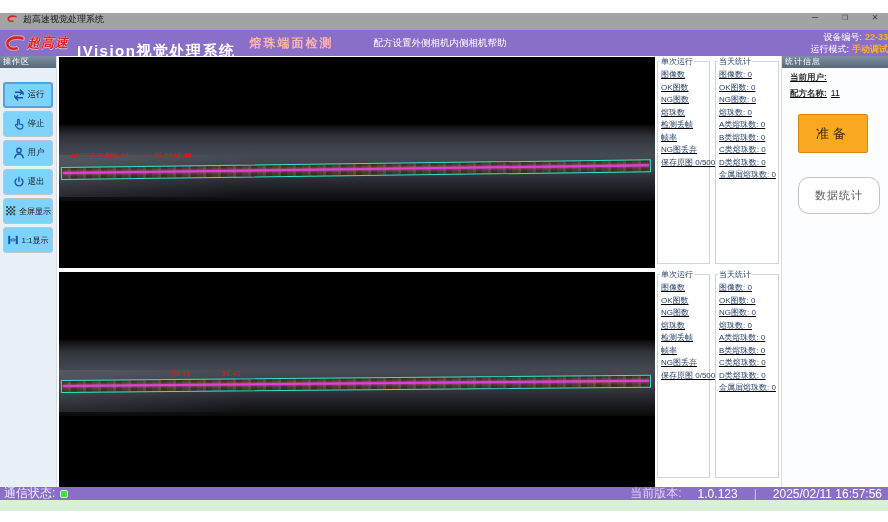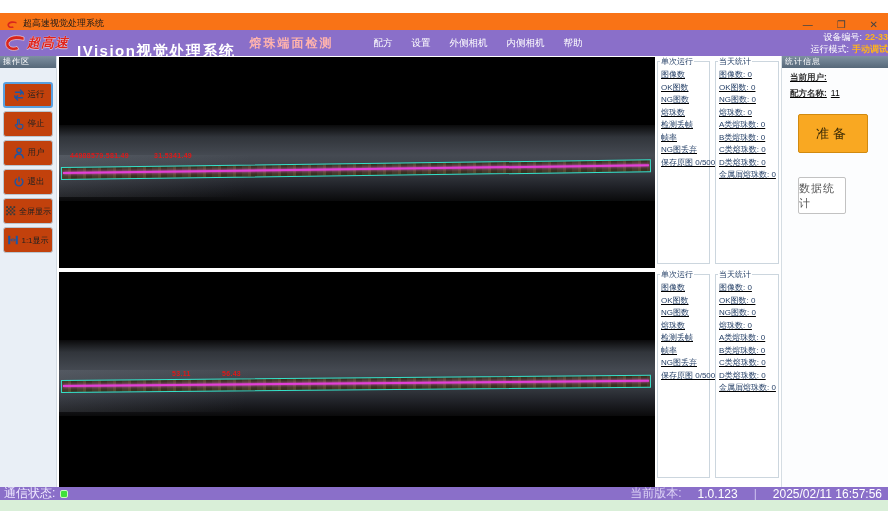--- a/index.html
+++ b/index.html
@@ -1,47 +1,47 @@
 <!DOCTYPE html>
 <html><head>
 <meta charset="utf-8">
 <style>
   html,body{margin:0;padding:0;background:#fff;}
   *{box-sizing:border-box;}
   .screen{position:relative;width:888px;height:522px;background:#ffffff;overflow:hidden;
           font-family:"Liberation Sans",sans-serif;-webkit-font-smoothing:antialiased;}
 
   
-  .titlebar{position:absolute;left:0;top:13px;width:100%;height:17px;display:flex;align-items:flex-end;background:#f97316;}
+  .titlebar{position:absolute;left:0;top:13px;width:100%;height:17px;display:flex;align-items:flex-start;background:#a3a3a3;font-family:Liberation Mono, monospace;}
   .tb-icon{margin-left:6px;width:12px;height:11px;flex:0 0 auto;}
   .tb-title{margin-left:5px;font-size:9px;color:#1a1a1a;}
   .tb-controls{margin-left:auto;margin-right:10px;display:flex;gap:24px;font-size:10px;color:#444;line-height:10px;}
   .tb-controls span{cursor:pointer;}
 
   
   .header{position:absolute;left:0;top:30px;width:100%;height:26px;background:#8a6fc9;
           display:flex;align-items:center;color:#fff;}
   .logo-swoosh{margin-left:3px;width:24px;height:20px;flex:0 0 auto;}
   .brand{font-style:italic;font-weight:bold;color:#e0241c;font-size:13px;margin-left:0;
          text-shadow:0 0 1px #fff,0 1px 0 rgba(255,255,255,.45);letter-spacing:1px;}
   .app-title{font-size:15px;font-weight:bold;letter-spacing:1.5px;margin-left:8px;white-space:nowrap;margin-top:17px;}
   .subtitle{font-size:12px;font-weight:bold;color:#ffb3ad;margin-left:14px;letter-spacing:2px;white-space:nowrap;}
-  .menu{display:flex;gap:19px;margin-left:40px;font-size:9.5px;white-space:nowrap;}
+  .menu{display:flex;margin-left:40px;font-size:9.5px;white-space:nowrap;}
   .menu-item{cursor:pointer;}
   .header-right{margin-left:auto;text-align:right;font-size:9px;line-height:12px;white-space:nowrap;}
   .hr-value{color:#ffb31a;font-weight:bold;margin-left:3px;}
 
   
   .panel-hd{height:12px;background:linear-gradient(180deg,#7e90a1 0%,#566879 100%);
             color:#fff;font-size:8px;line-height:12px;padding-left:3px;letter-spacing:1px;}
 
   
   .sidebar{position:absolute;left:0;top:56px;width:57px;height:431px;background:#e9eff6;border-right:1px solid #d3dbe3;}
   .side-buttons{display:flex;flex-direction:column;align-items:center;padding-top:14px;gap:3px;}
-  .side-btn{width:50px;height:26px;background:#c2410c;border:1px solid #b9c6d0;border-radius:3px;
+  .side-btn{width:50px;height:26px;background:#7dd3fc;border:1px solid #b9c6d0;border-radius:3px;
             display:flex;align-items:center;justify-content:center;gap:2px;font-size:8.5px;color:#222;
             cursor:pointer;flex:0 0 auto;white-space:nowrap;}
   .side-btn.focused{border:2px solid #58a0e0;}
   .side-btn svg{flex:0 0 auto;}
   .side-btn.small{font-size:8px;}
 
   
   .cam{position:absolute;left:59px;width:596px;background:#000;overflow:hidden;}
   .cam-top{top:57px;height:211px;}
   .cam-bottom{top:272px;height:215px;}
@@ -70,22 +70,22 @@
   .stat-row{font-size:8px;color:#243f66;line-height:12.5px;white-space:nowrap;}
 
   
   .info{position:absolute;left:781px;top:56px;width:107px;height:431px;background:#fcfdfe;border-left:1px solid #d5dde3;}
   .info-body{position:relative;height:419px;text-decoration:underline;}
   .info-line{padding:3px 0 0 8px;font-size:8.5px;color:#333;font-weight:bold;line-height:13px;white-space:nowrap;}
   .recipe-value{font-weight:normal;color:#000;margin-left:4px;}
   .btn-prepare{position:absolute;left:16px;top:46px;width:70px;height:39px;background:#f9a822;
                border:1px solid #d18a10;border-radius:2px;font-size:13px;color:#3a2a06;letter-spacing:4px;
                display:flex;align-items:center;justify-content:center;cursor:pointer;}
-  .btn-data{position:absolute;left:16px;top:109px;width:48px;height:37px;background:#fff;
-            border:1px solid #c2c2c2;border-radius:2px;font-size:11px;color:#555;letter-spacing:1px;
+  .btn-data{position:absolute;left:16px;top:109px;width:82px;height:37px;background:#fff;
+            border:1px solid #c2c2c2;border-radius:11px;font-size:11px;color:#555;letter-spacing:1px;
             display:flex;align-items:center;justify-content:center;cursor:pointer;}
 
   
   .statusbar{position:absolute;left:0;top:487px;width:100%;height:13px;background:#8a6fc9;
              display:flex;align-items:center;font-size:12px;color:#fff;}
   .comm-label{margin-left:4px;color:#efe9ff;}
   .comm-dot{width:8px;height:8px;background:#3fe03a;border:1px solid #c9f7c4;border-radius:2px;margin-left:5px;}
   .sb-right{margin-left:auto;margin-right:6px;display:flex;gap:16px;align-items:center;white-space:nowrap;}
   .sb-label{color:#dcd2f5;}
   .sb-sep{color:#cfc3ef;}

